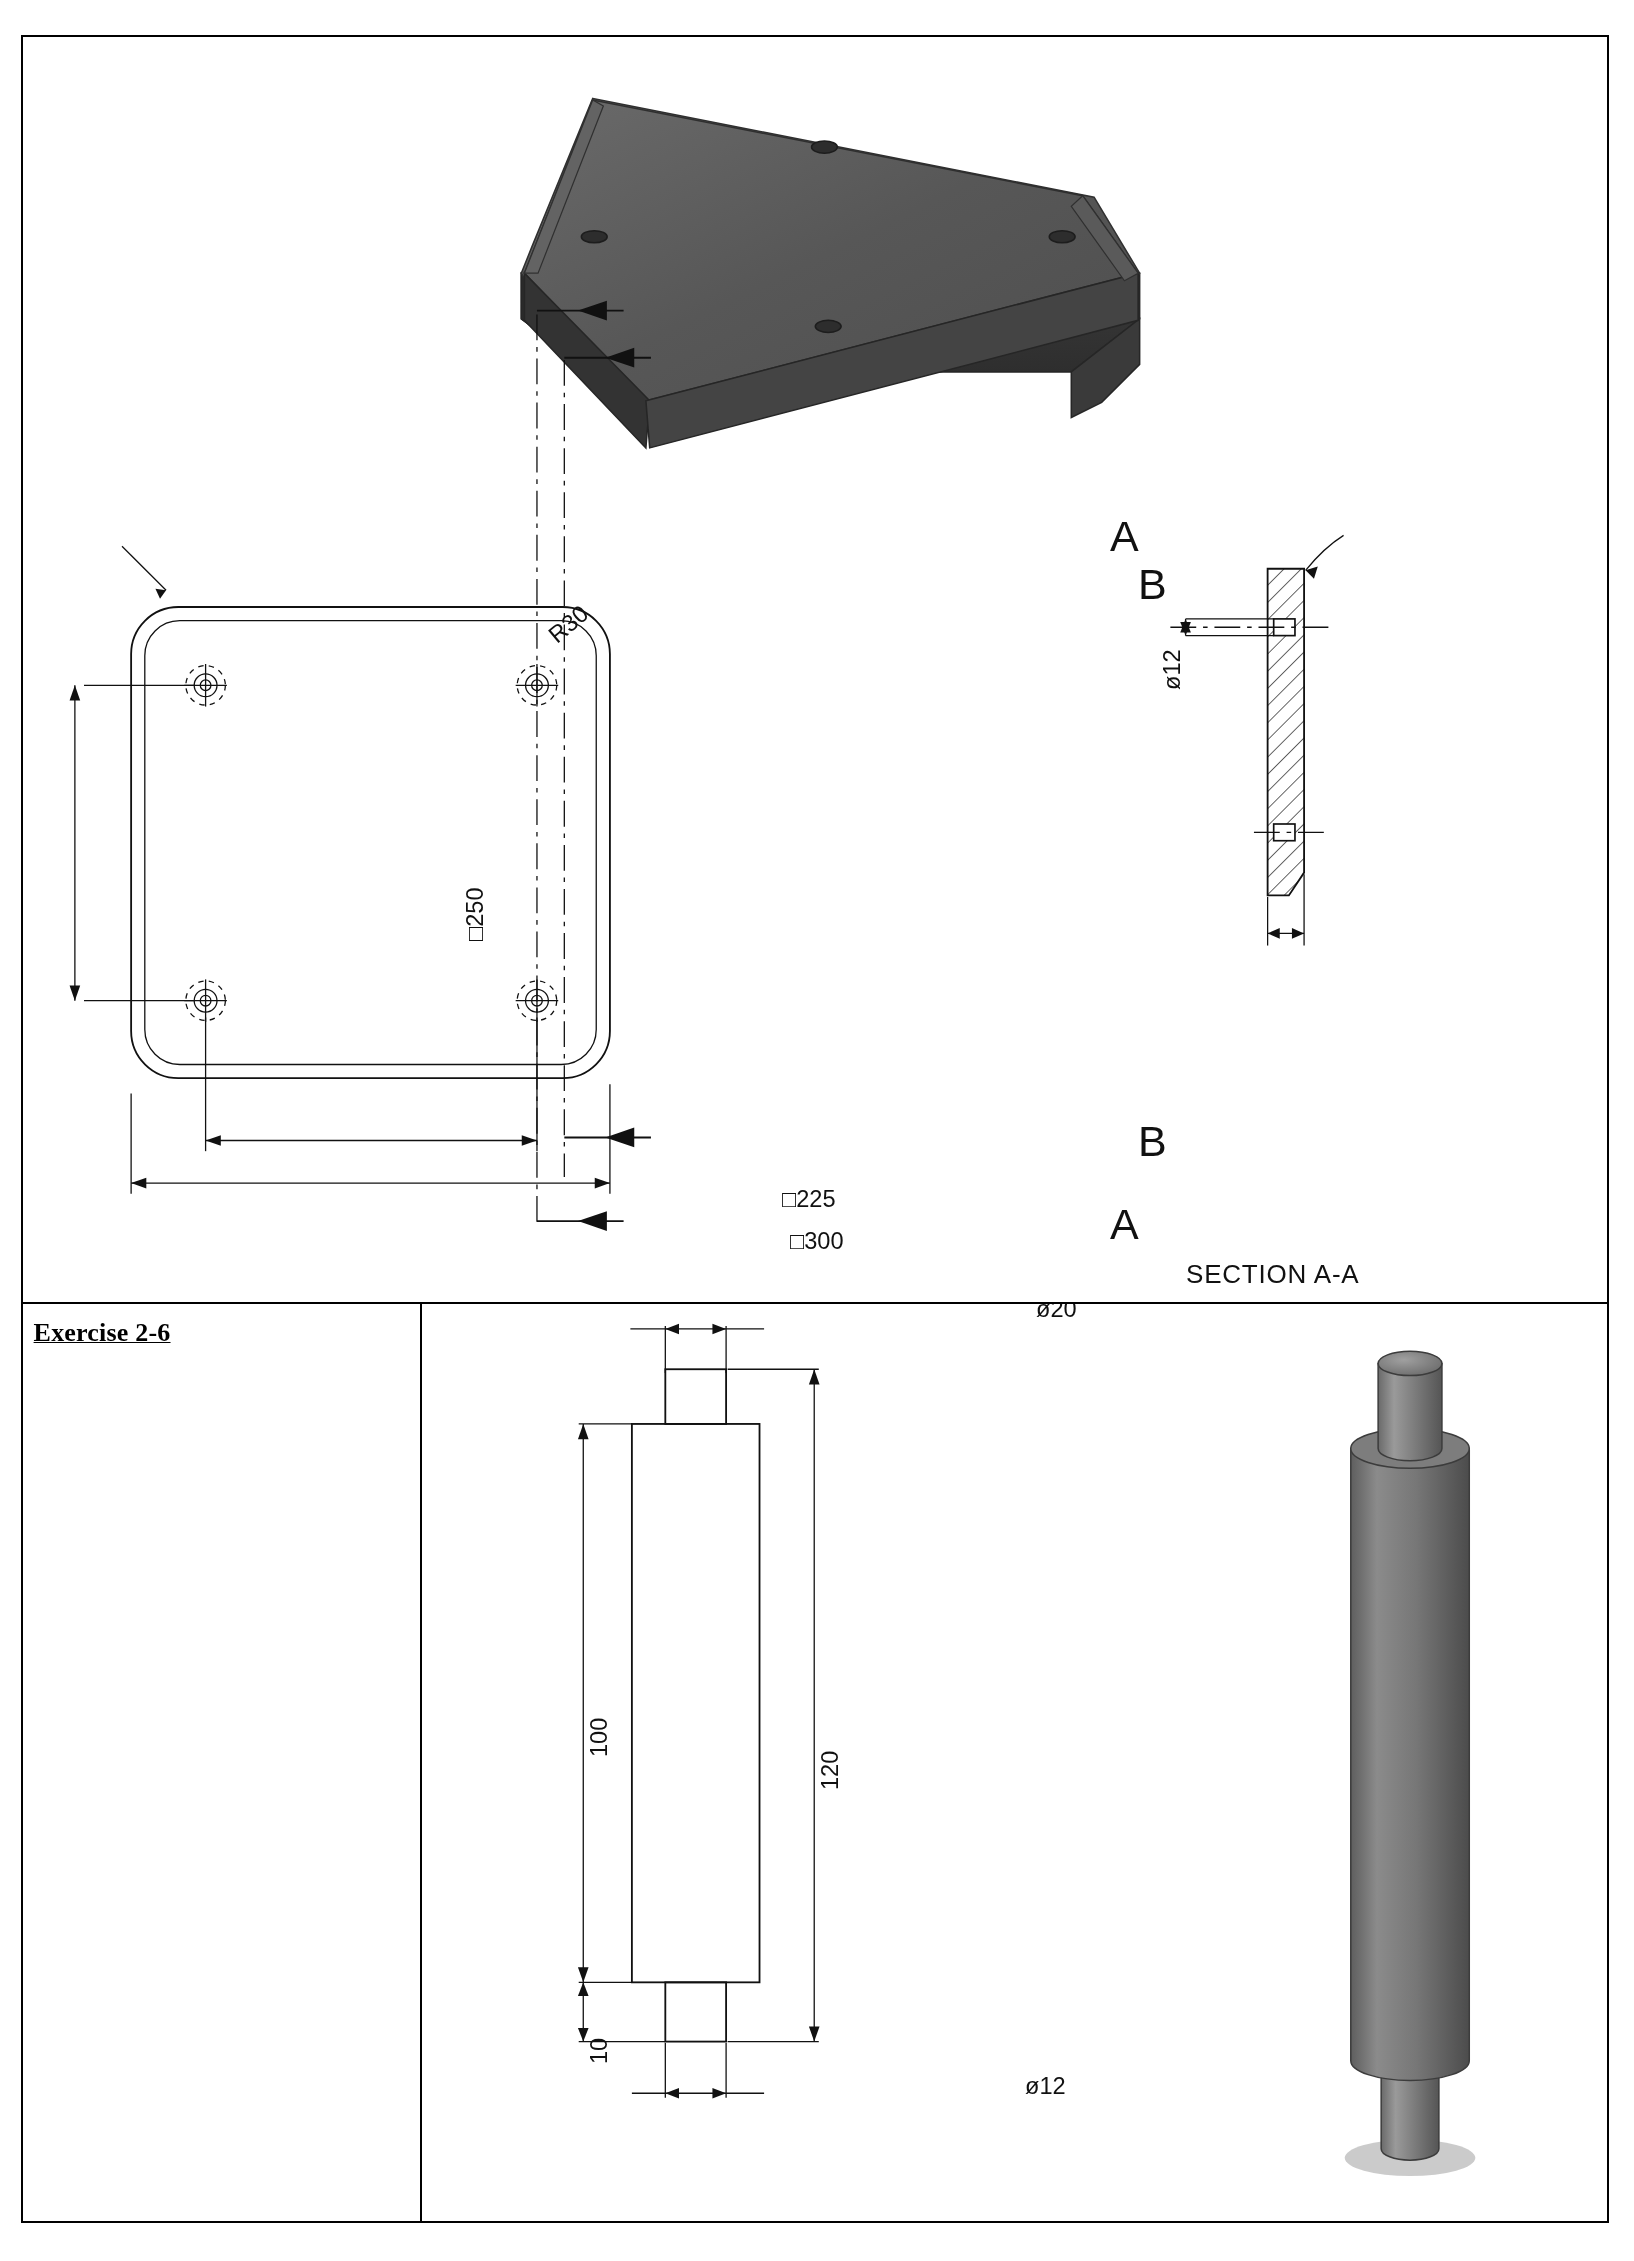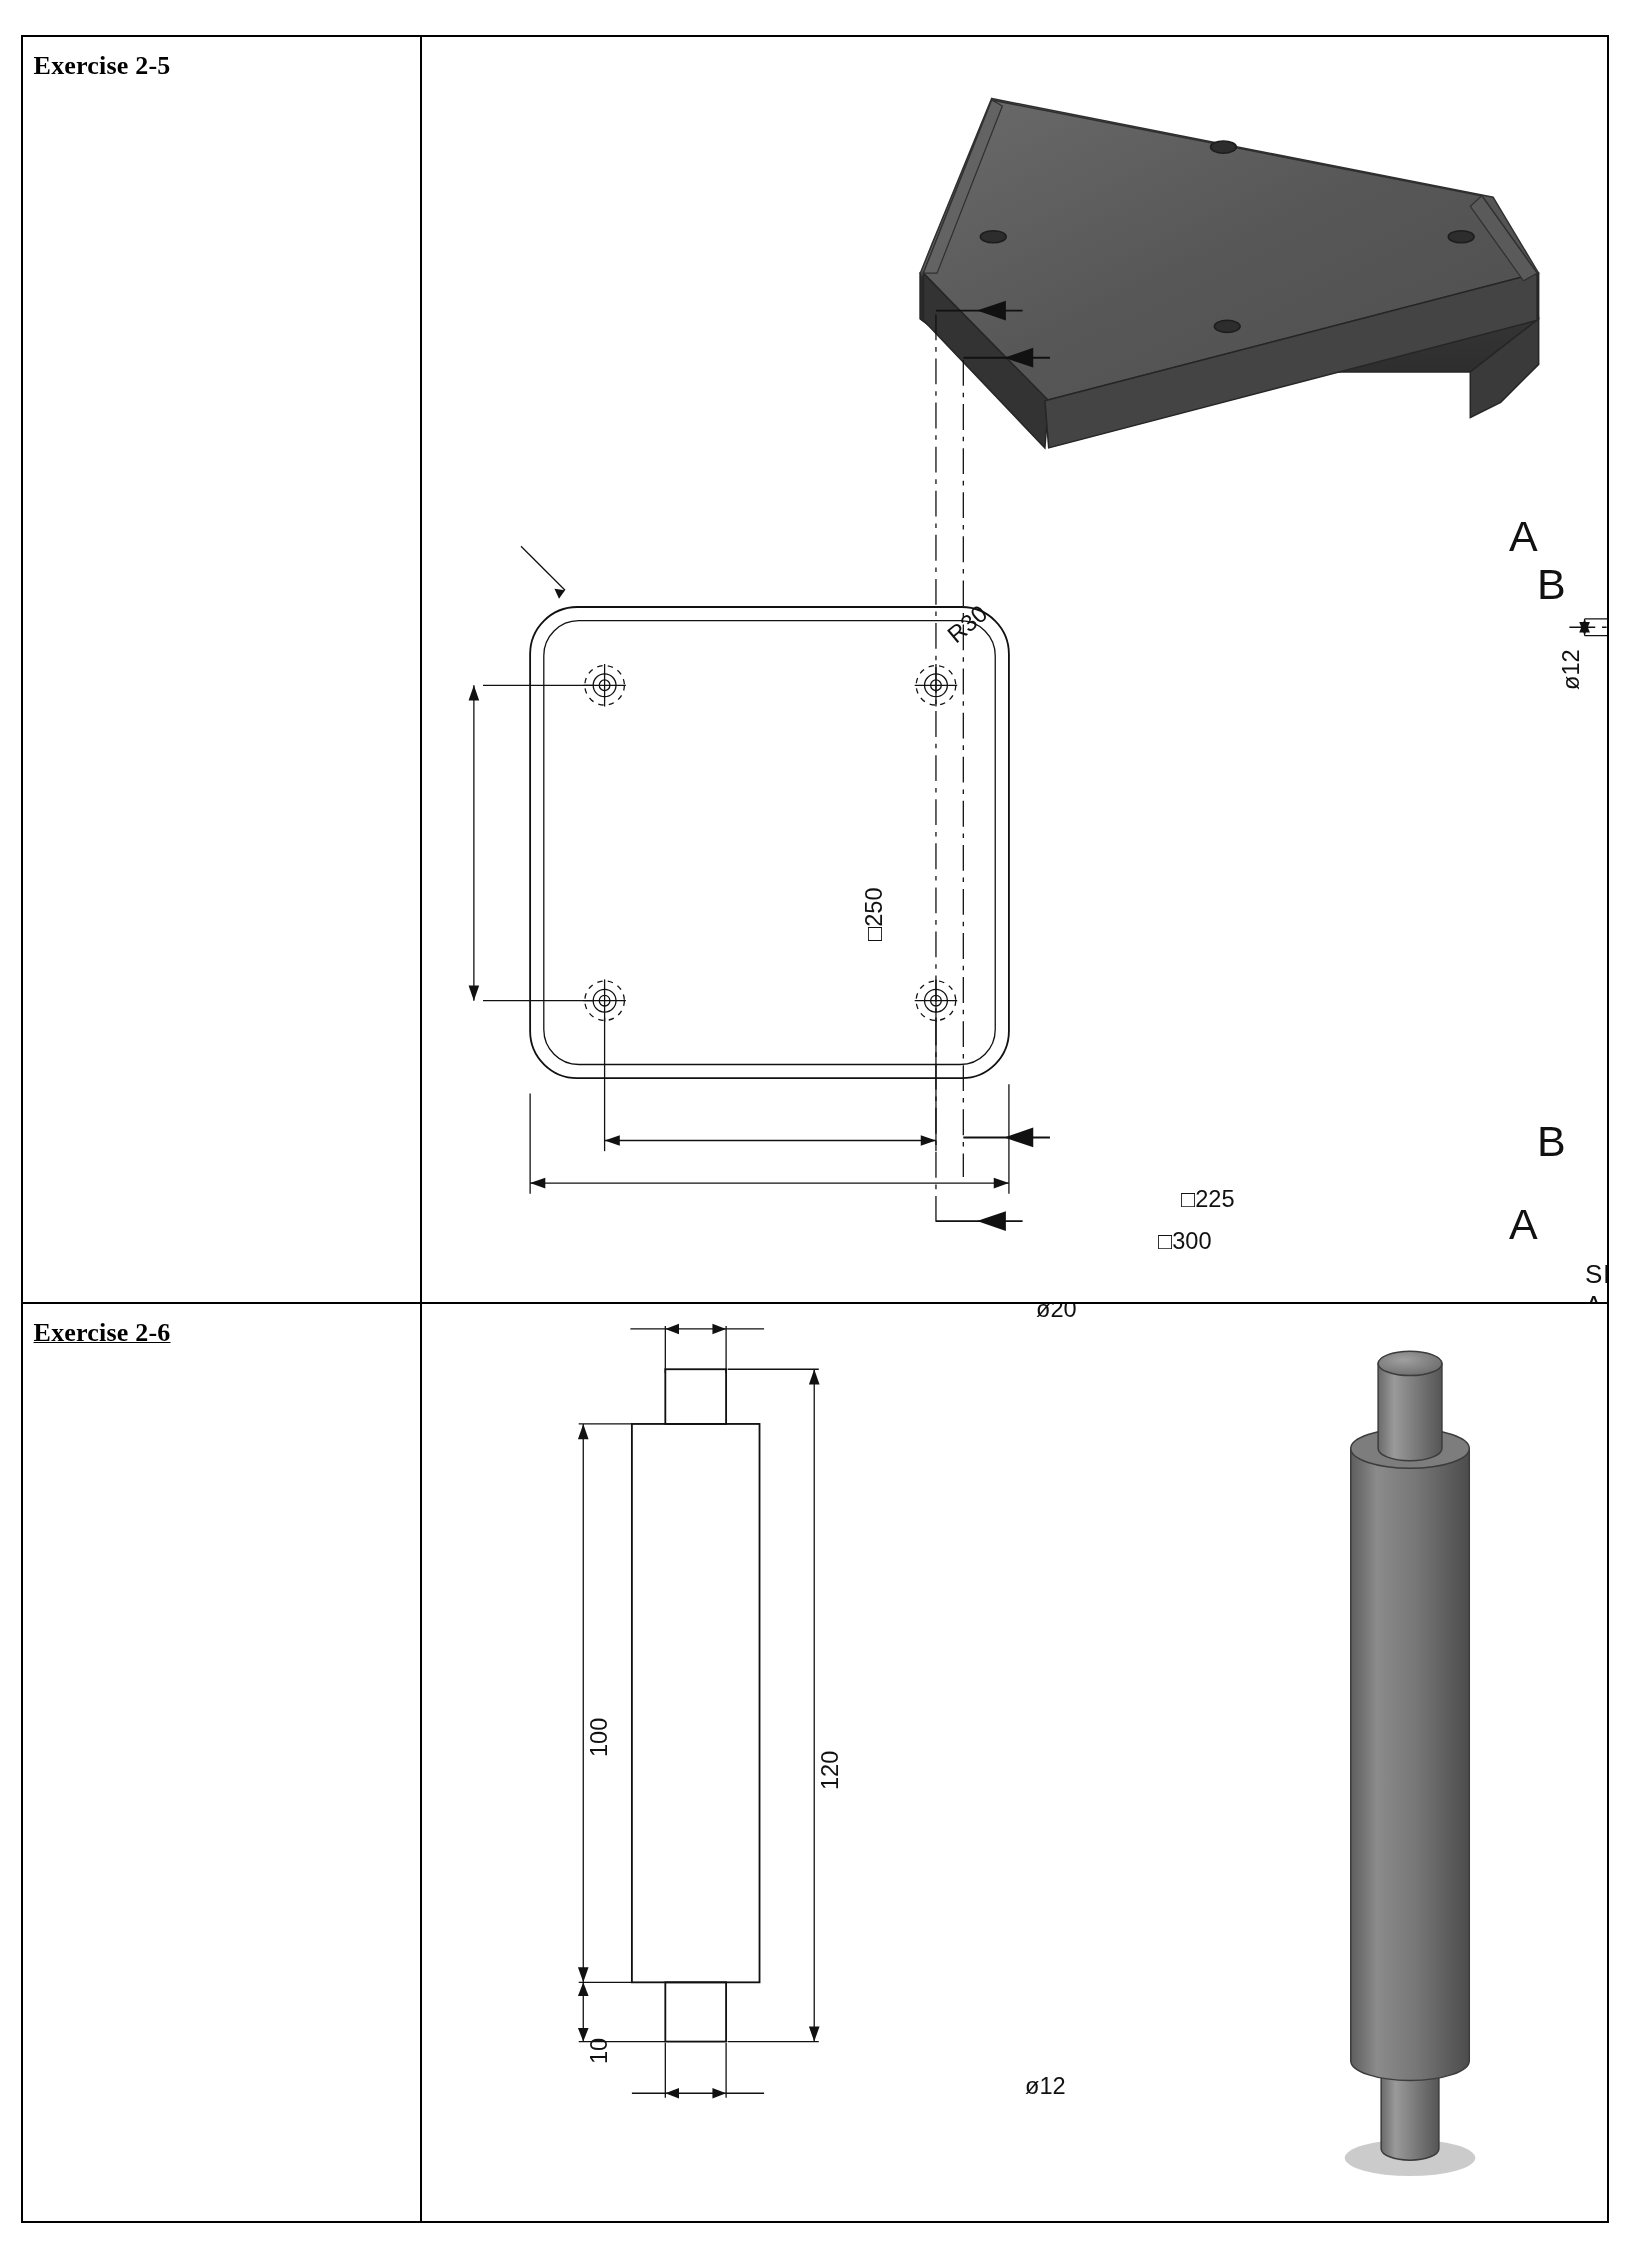--- a/index.html
+++ b/index.html
@@ -25,23 +25,20 @@
   .ln-dash{stroke:#111;stroke-width:1.7;fill:none;stroke-dasharray:7 7;}
   .hatch{fill:url(#hatchA);stroke:#111;stroke-width:2.4;}
 </style>
 </head>
 <body>
 
 <div class="page">
   <div class="table">
 
     <div class="row row-1">
-      <div class="cell-label">
-        <span>Exercise 2-5</span>
-      </div>
       <div class="cell-fig">
 
         <svg width="1185" height="426" style="left:38px;top:7.6px;" viewBox="0 0 1560 560">
           <defs>
             <linearGradient id="plateTop" x1="0" y1="0" x2="1" y2="1">
               <stop offset="0%" stop-color="#6a6a6a"></stop>
               <stop offset="50%" stop-color="#575757"></stop>
               <stop offset="100%" stop-color="#4e4e4e"></stop>
             </linearGradient>
             <linearGradient id="sideL" x1="0" y1="0" x2="0" y2="1">
@@ -142,21 +139,21 @@
           <line x1="682" y1="848" x2="796" y2="848" class="ln"></line>
           <path d="M736 848 l38 -13 l0 26 z" fill="#111"></path>
 
           <line x1="646" y1="958" x2="760" y2="958" class="ln"></line>
           <path d="M700 958 l38 -13 l0 26 z" fill="#111"></path>
         </svg>
 
         <div class="dim-txt" style="left:524px;top:574px;transform:rotate(-40deg);">R30</div>
         <div class="dim-txt" style="left:439px;top:904px;transform:rotate(-90deg);transform-origin:left top;">□250</div>
         <div class="dim-txt" style="left:759px;top:1149px;">□225</div>
-        <div class="dim-txt" style="left:736px;top:1191px;">□300</div>
+        <div class="dim-txt" style="left:767px;top:1191px;">□300</div>
 
         <div class="lbl-big" style="left:1087px;top:475px;">A</div>
         <div class="lbl-big" style="left:1115px;top:523px;">B</div>
         <div class="lbl-big" style="left:1115px;top:1080px;">B</div>
         <div class="lbl-big" style="left:1087px;top:1163px;">A</div>
 
         <svg width="395" height="760" style="left:1117px;top:486px;" viewBox="0 0 520 1000">
           <defs>
             <pattern id="hatchA" width="16" height="16" patternUnits="userSpaceOnUse" patternTransform="rotate(45)">
               <line x1="0" y1="0" x2="0" y2="16" stroke="#111" stroke-width="1.7"></line>

